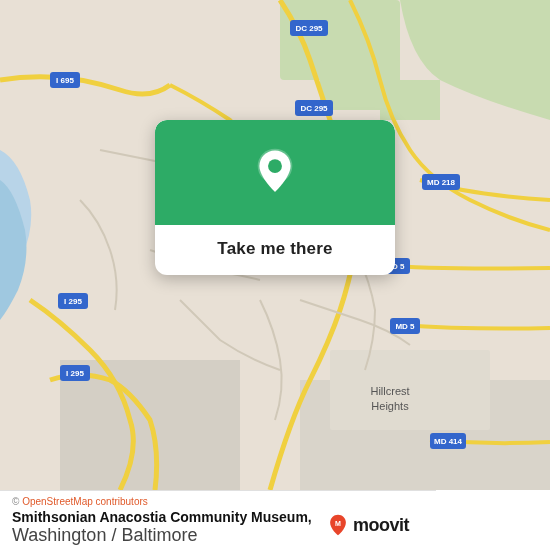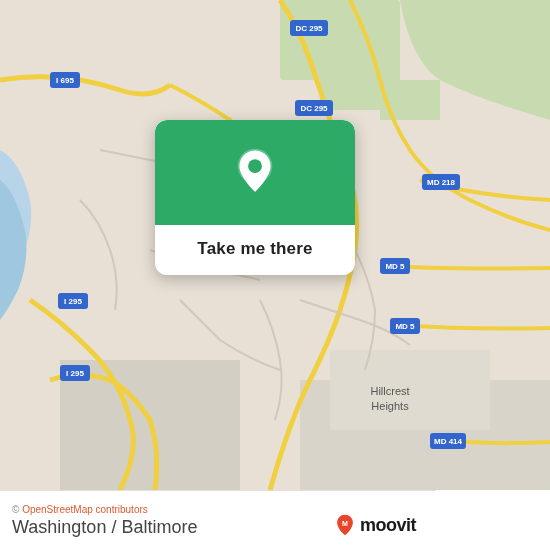--- a/index.html
+++ b/index.html
@@ -25,21 +25,21 @@
       width: 100%;
       height: 100%;
       position: absolute;
       top: 0; left: 0;
     }
 
     #take-me-there-card {
       position: absolute;
       top: 120px;
       left: 155px;
-      width: 200px;
+      width: 240px;
       background: white;
       border-radius: 12px;
       box-shadow: 0 4px 16px rgba(0,0,0,0.25);
       display: flex;
       flex-direction: column;
       align-items: center;
       padding-bottom: 16px;
       overflow: hidden;
       z-index: 10;
     }
@@ -102,21 +102,21 @@
     }
 
     #location-subtitle {
       font-size: 18px;
       color: #444;
     }
 
     #moovit-logo {
       position: absolute;
       bottom: 14px;
-      right: 20px;
+      right: 27px;
       display: flex;
       align-items: center;
       gap: 4px;
     }
 
     #moovit-pin {
       width: 22px;
       height: 22px;
     }
 
@@ -218,20 +218,23 @@
       </svg>
     </div>
     <button id="take-me-there-btn">Take me there</button>
   </div>
 </div>
 
 <div id="bottom-bar">
   <div id="attribution-row">
     <span>© </span><span class="osm-link">OpenStreetMap contributors</span>
   </div>
+  <div style="display:flex; align-items:baseline; gap:0">
+    <span id="location-title">Smithsonian Anacostia Community Museum,</span>
+  </div>
   <div>
     <span id="location-subtitle">Washington / Baltimore</span>
   </div>
 
   <div id="moovit-logo">
 
     <svg id="moovit-pin" viewBox="0 0 22 28" xmlns="http://www.w3.org/2000/svg">
       <path d="M11,1 C5.5,1 1,5.5 1,11 C1,19 11,27 11,27 C11,27 21,19 21,11 C21,5.5 16.5,1 11,1Z" fill="#e8452a"></path>
       <text x="11" y="15" text-anchor="middle" font-size="9" fill="white" font-weight="bold">M</text>
     </svg>

